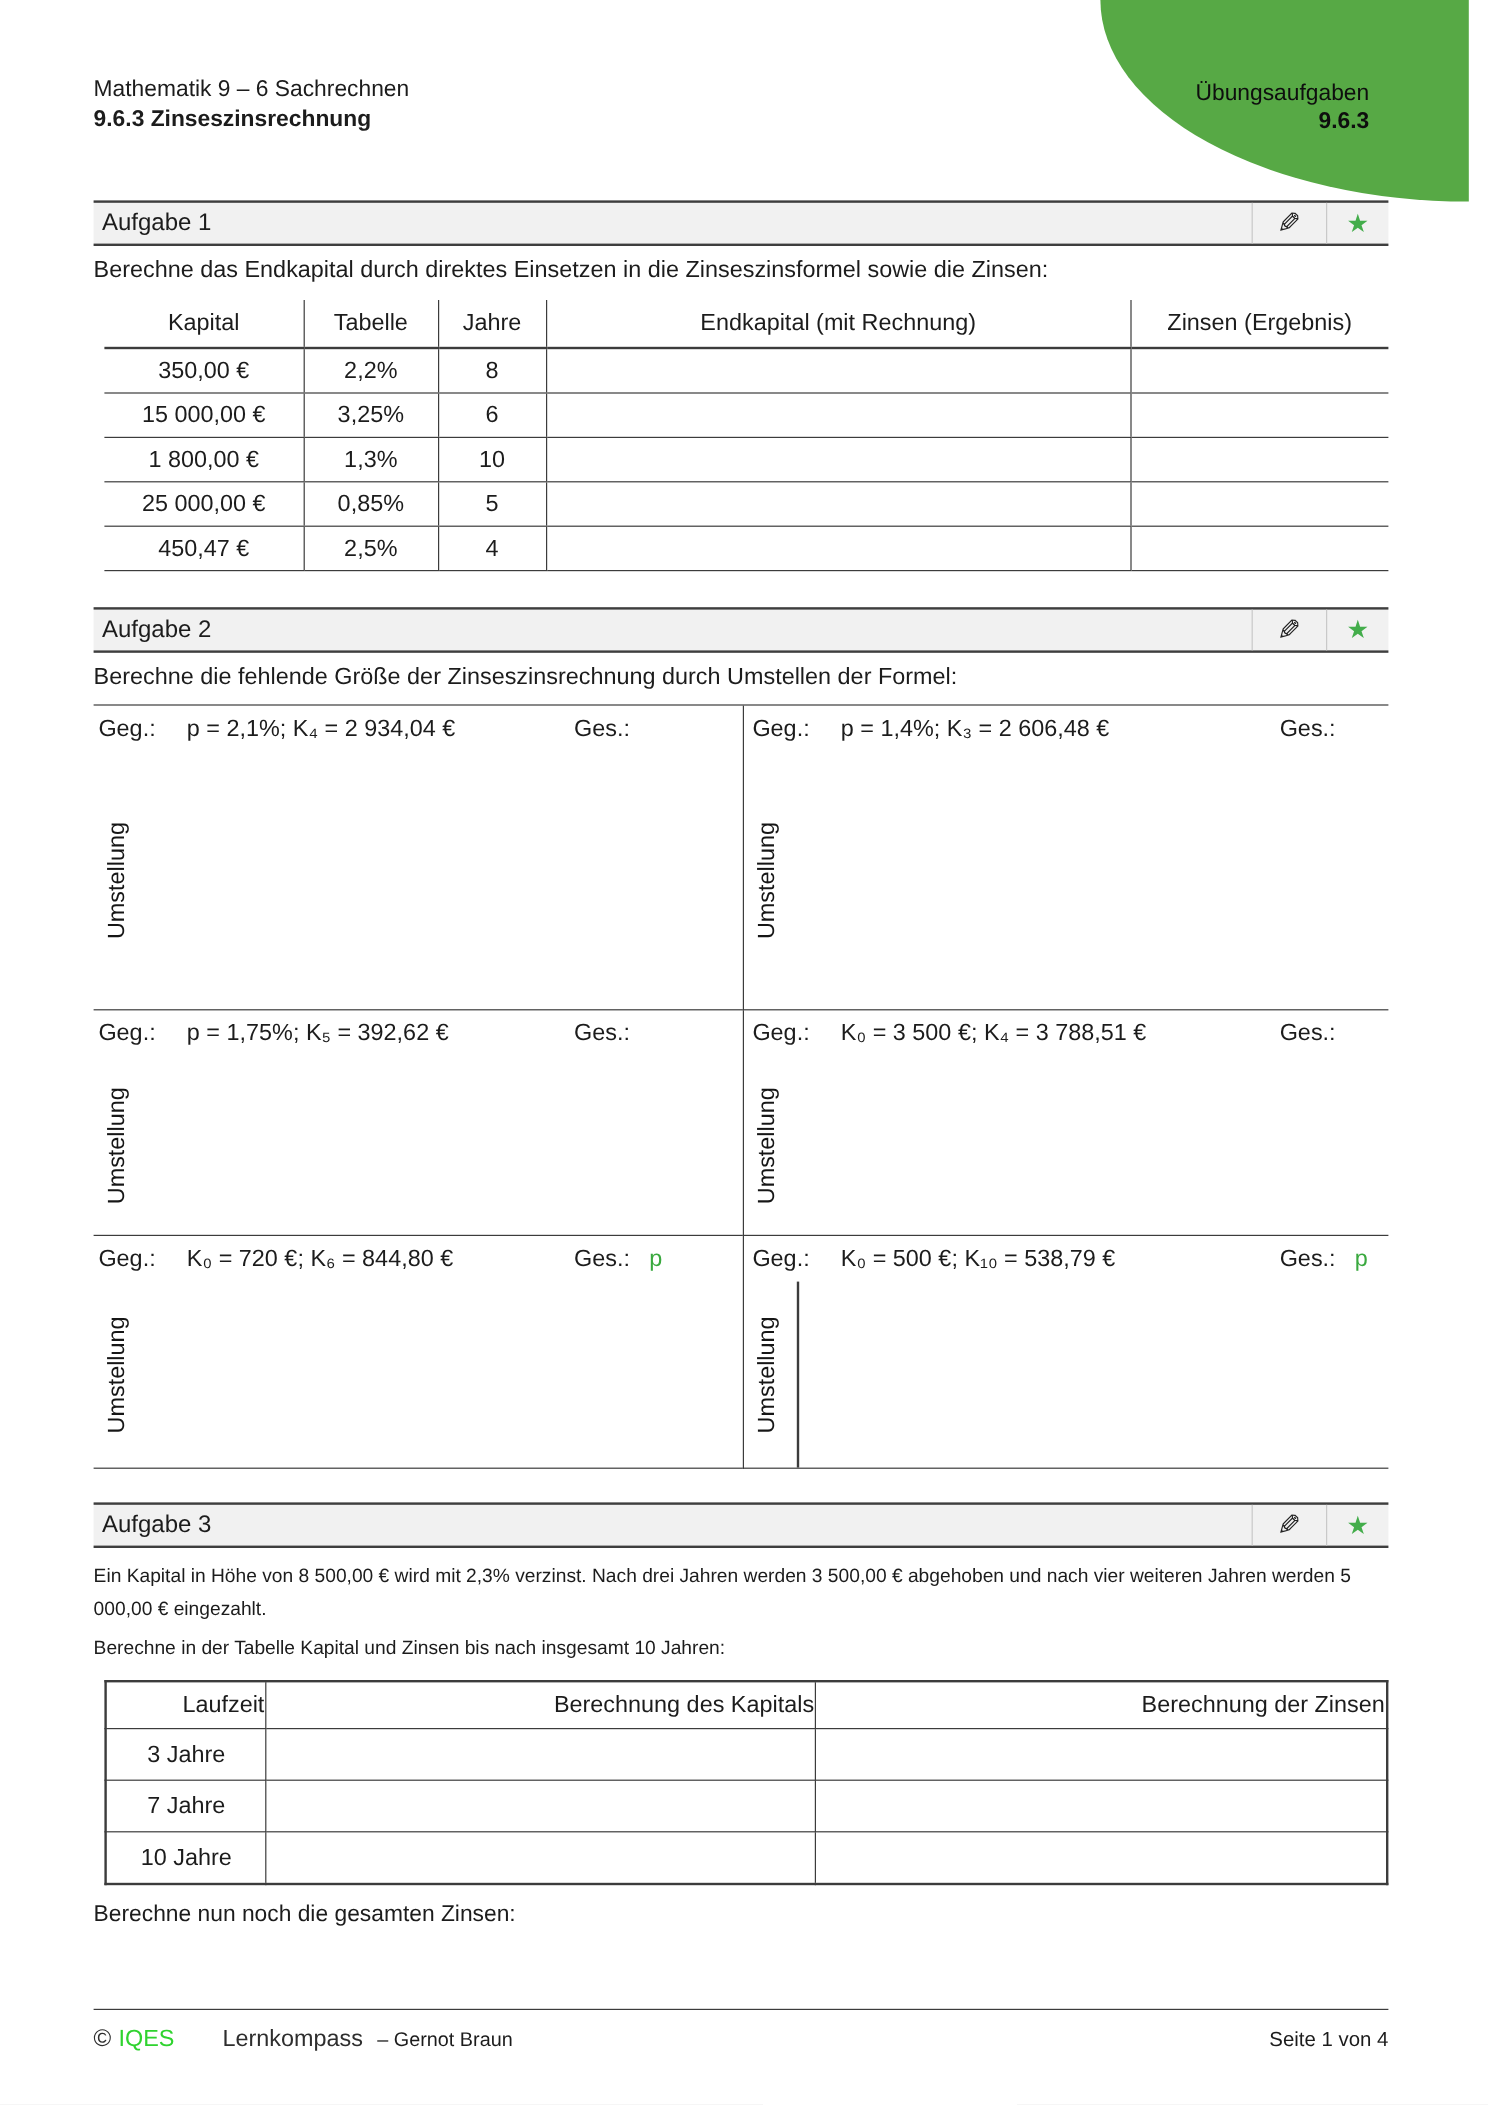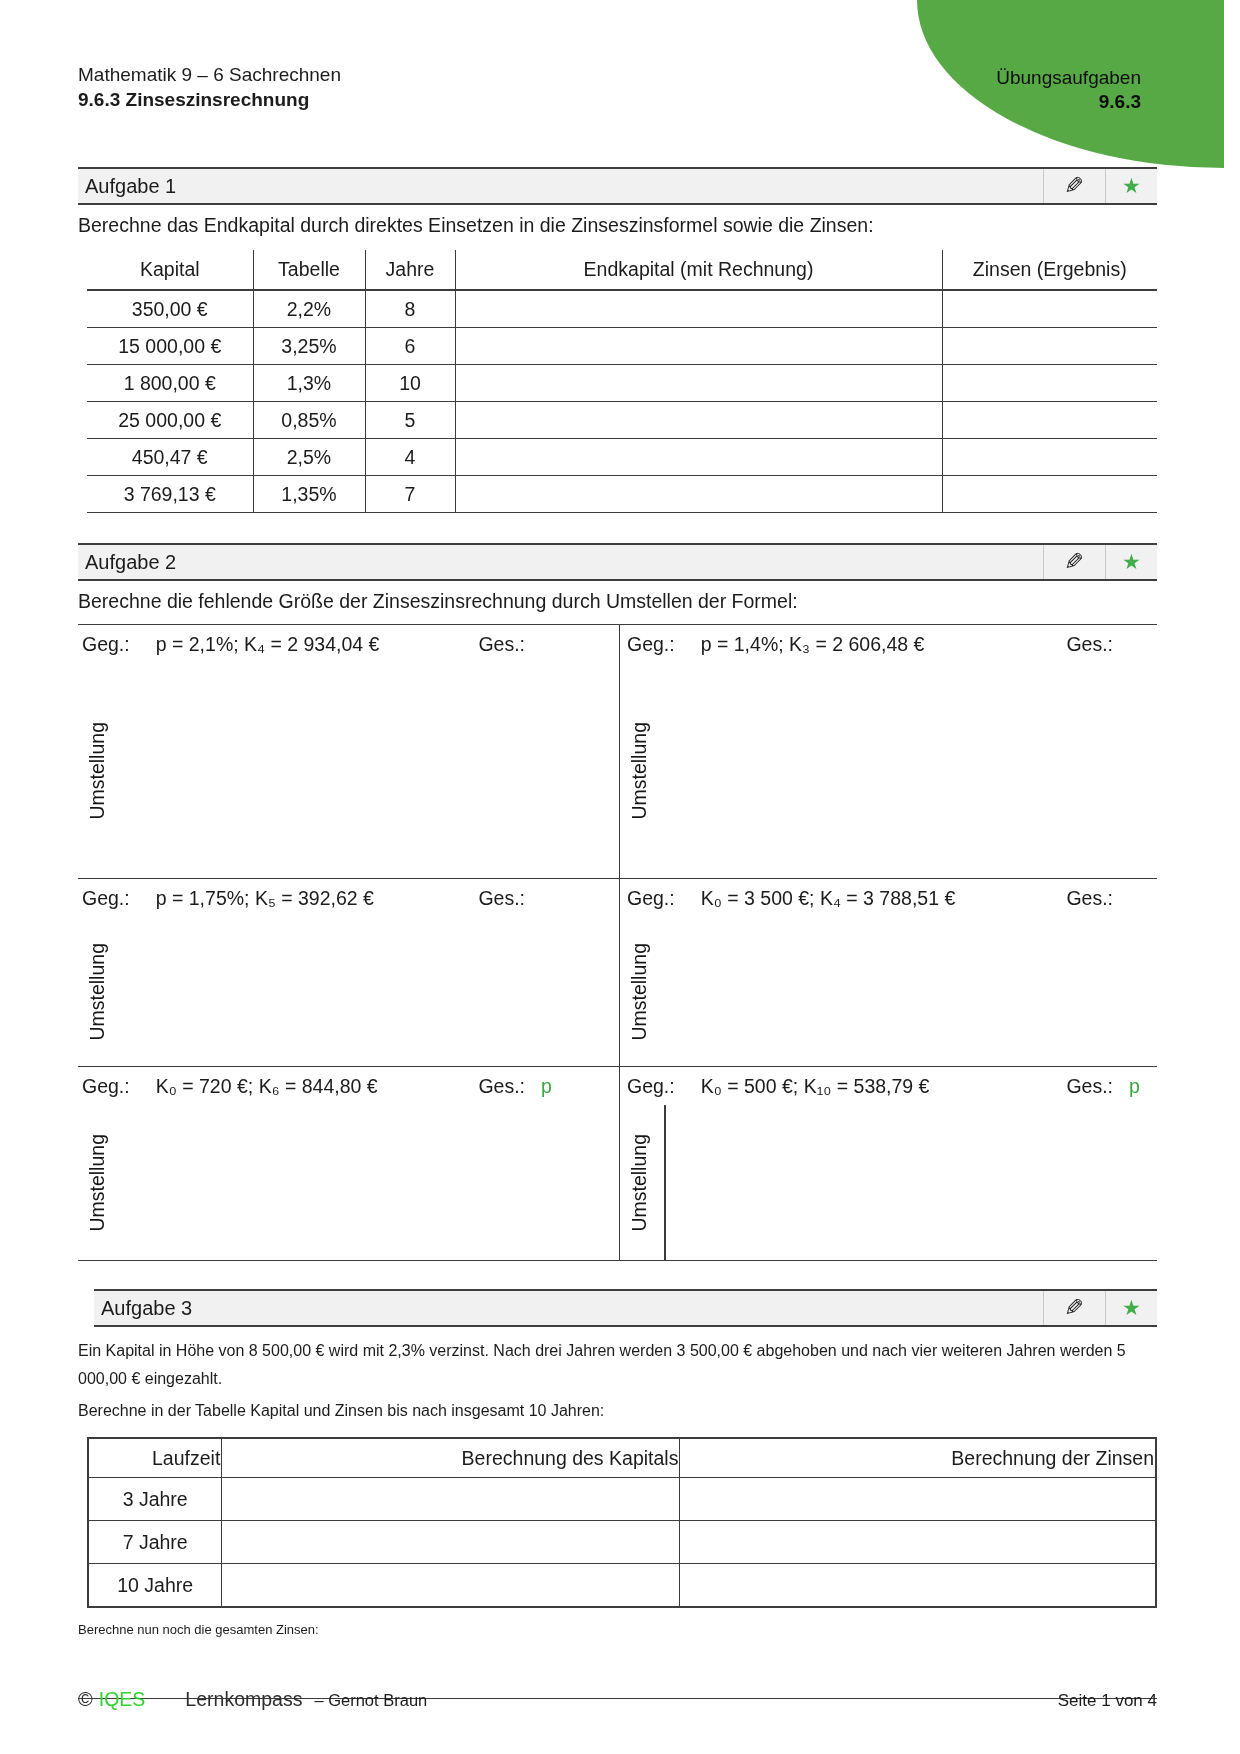--- a/index.html
+++ b/index.html
@@ -27,21 +27,21 @@
     border-top:2px solid #3e3e3e;border-bottom:2px solid #3e3e3e;
   }
   .task-title{flex:1;padding-left:7px;font-size:20px;}
   .bar-cell{height:100%;border-left:1px solid #c9c9c9;display:flex;align-items:center;justify-content:center;}
   .pencil-cell{width:61px;}
   .star-cell{width:51px;}
   .pencil-glyph{display:inline-block;transform:scaleX(-1);font-size:24px;color:#222;}
   .star-glyph{color:#43ad4b;font-size:21px;}
   .mt-bar1{margin-top:55px;}
   .mt-bar2{margin-top:30px;}
-  .mt-bar3{margin-top:28px;margin-left:16px;}
+  .mt-bar3{margin-top:28px;}
   
   .instruction{font-size:19.5px;margin:7px 0 10px 0;line-height:26px;}
   .para{font-size:16px;line-height:28px;margin:4px 0;}
   
   table.t1{margin-left:9px;width:1070px;border-collapse:collapse;font-size:19.5px;margin-top:12px;}
   .t1 th{font-weight:normal;height:37px;text-align:center;border-bottom:2px solid #3c3c3c;}
   .t1 td{height:34px;text-align:center;border-bottom:1.5px solid #3c3c3c;}
   .t1 th + th, .t1 td + td{border-left:1.5px solid #3c3c3c;}
   
   .grid2{display:grid;grid-template-columns:541px 538px;border-top:1.5px solid #3c3c3c;margin-top:2px;}
@@ -59,21 +59,21 @@
   .u-h1{height:215px;}
   .u-h2{height:149px;}
   .u-h3{height:155px;}
   .vlabel{writing-mode:vertical-rl;transform:rotate(180deg);font-size:19.5px;margin-left:8px;color:#161616;}
   .extra-vline{position:absolute;left:44px;top:38px;bottom:0;width:1.5px;background:#3c3c3c;}
   
   table.t3{margin-left:9px;width:1070px;border-collapse:collapse;font-size:19.5px;border:2px solid #3c3c3c;margin-top:12px;}
   .t3 th{font-weight:normal;height:36px;text-align:right;border:1.5px solid #3c3c3c;}
   .t3 td{height:40px;border:1.5px solid #3c3c3c;}
   .t3 td.label-col{text-align:center;}
-  .closing{font-size:13px;margin-top:14px;}
+  .closing{font-size:19px;margin-top:14px;}
   .section-end{height:48px;border-bottom:1px solid #3c3c3c;}
   
   .footer{position:absolute;left:78px;width:1079px;top:1688px;display:flex;align-items:baseline;}
   .copyright{font-size:20px;margin-right:6px;color:#2e2e2e;}
   .brand-iqes{font-size:19.5px;color:#2fd32f;}
   .brand-rest{font-size:19.5px;color:#2e2e2e;margin-left:40px;}
   .author{font-size:16.5px;margin-left:12px;color:#1c1c1c;}
   .page-info{margin-left:auto;font-size:17px;}
 </style>
 </head>
@@ -151,27 +151,20 @@
             <td></td>
             <td></td>
           </tr>
           <tr>
             <td>450,47 €</td>
             <td>2,5%</td>
             <td>4</td>
             <td></td>
             <td></td>
           </tr>
-          <tr>
-            <td>3 769,13 €</td>
-            <td>1,35%</td>
-            <td>7</td>
-            <td></td>
-            <td></td>
-          </tr>
         </tbody>
       </table>
     </section>
 
     <section>
       <div class="task-bar mt-bar2">
         <div class="task-title">Aufgabe 2</div>
         <div class="bar-cell pencil-cell">
           <span class="pencil-glyph">✎</span>
         </div>

